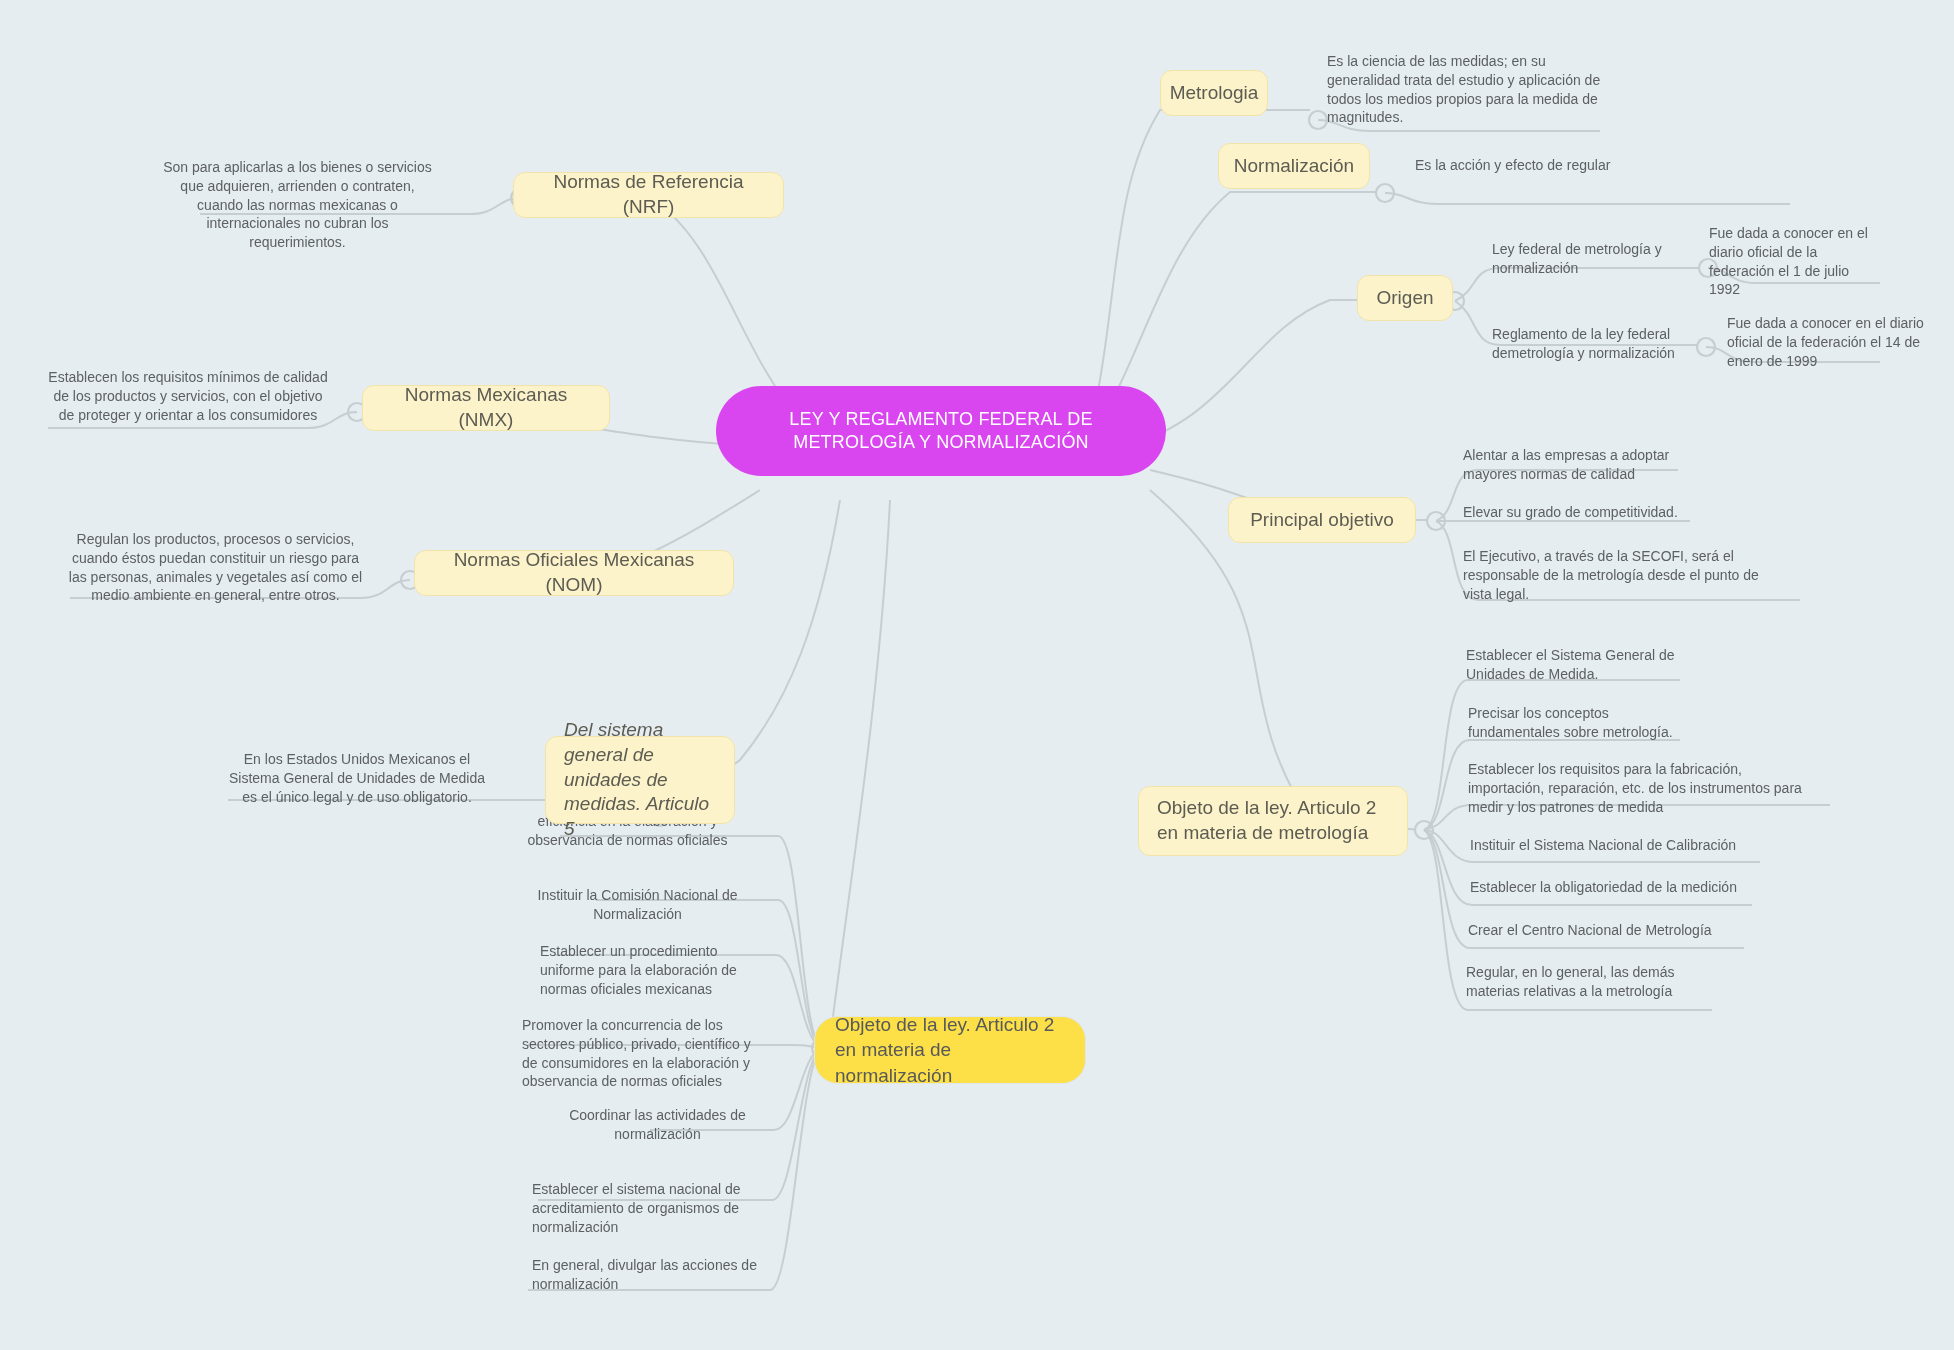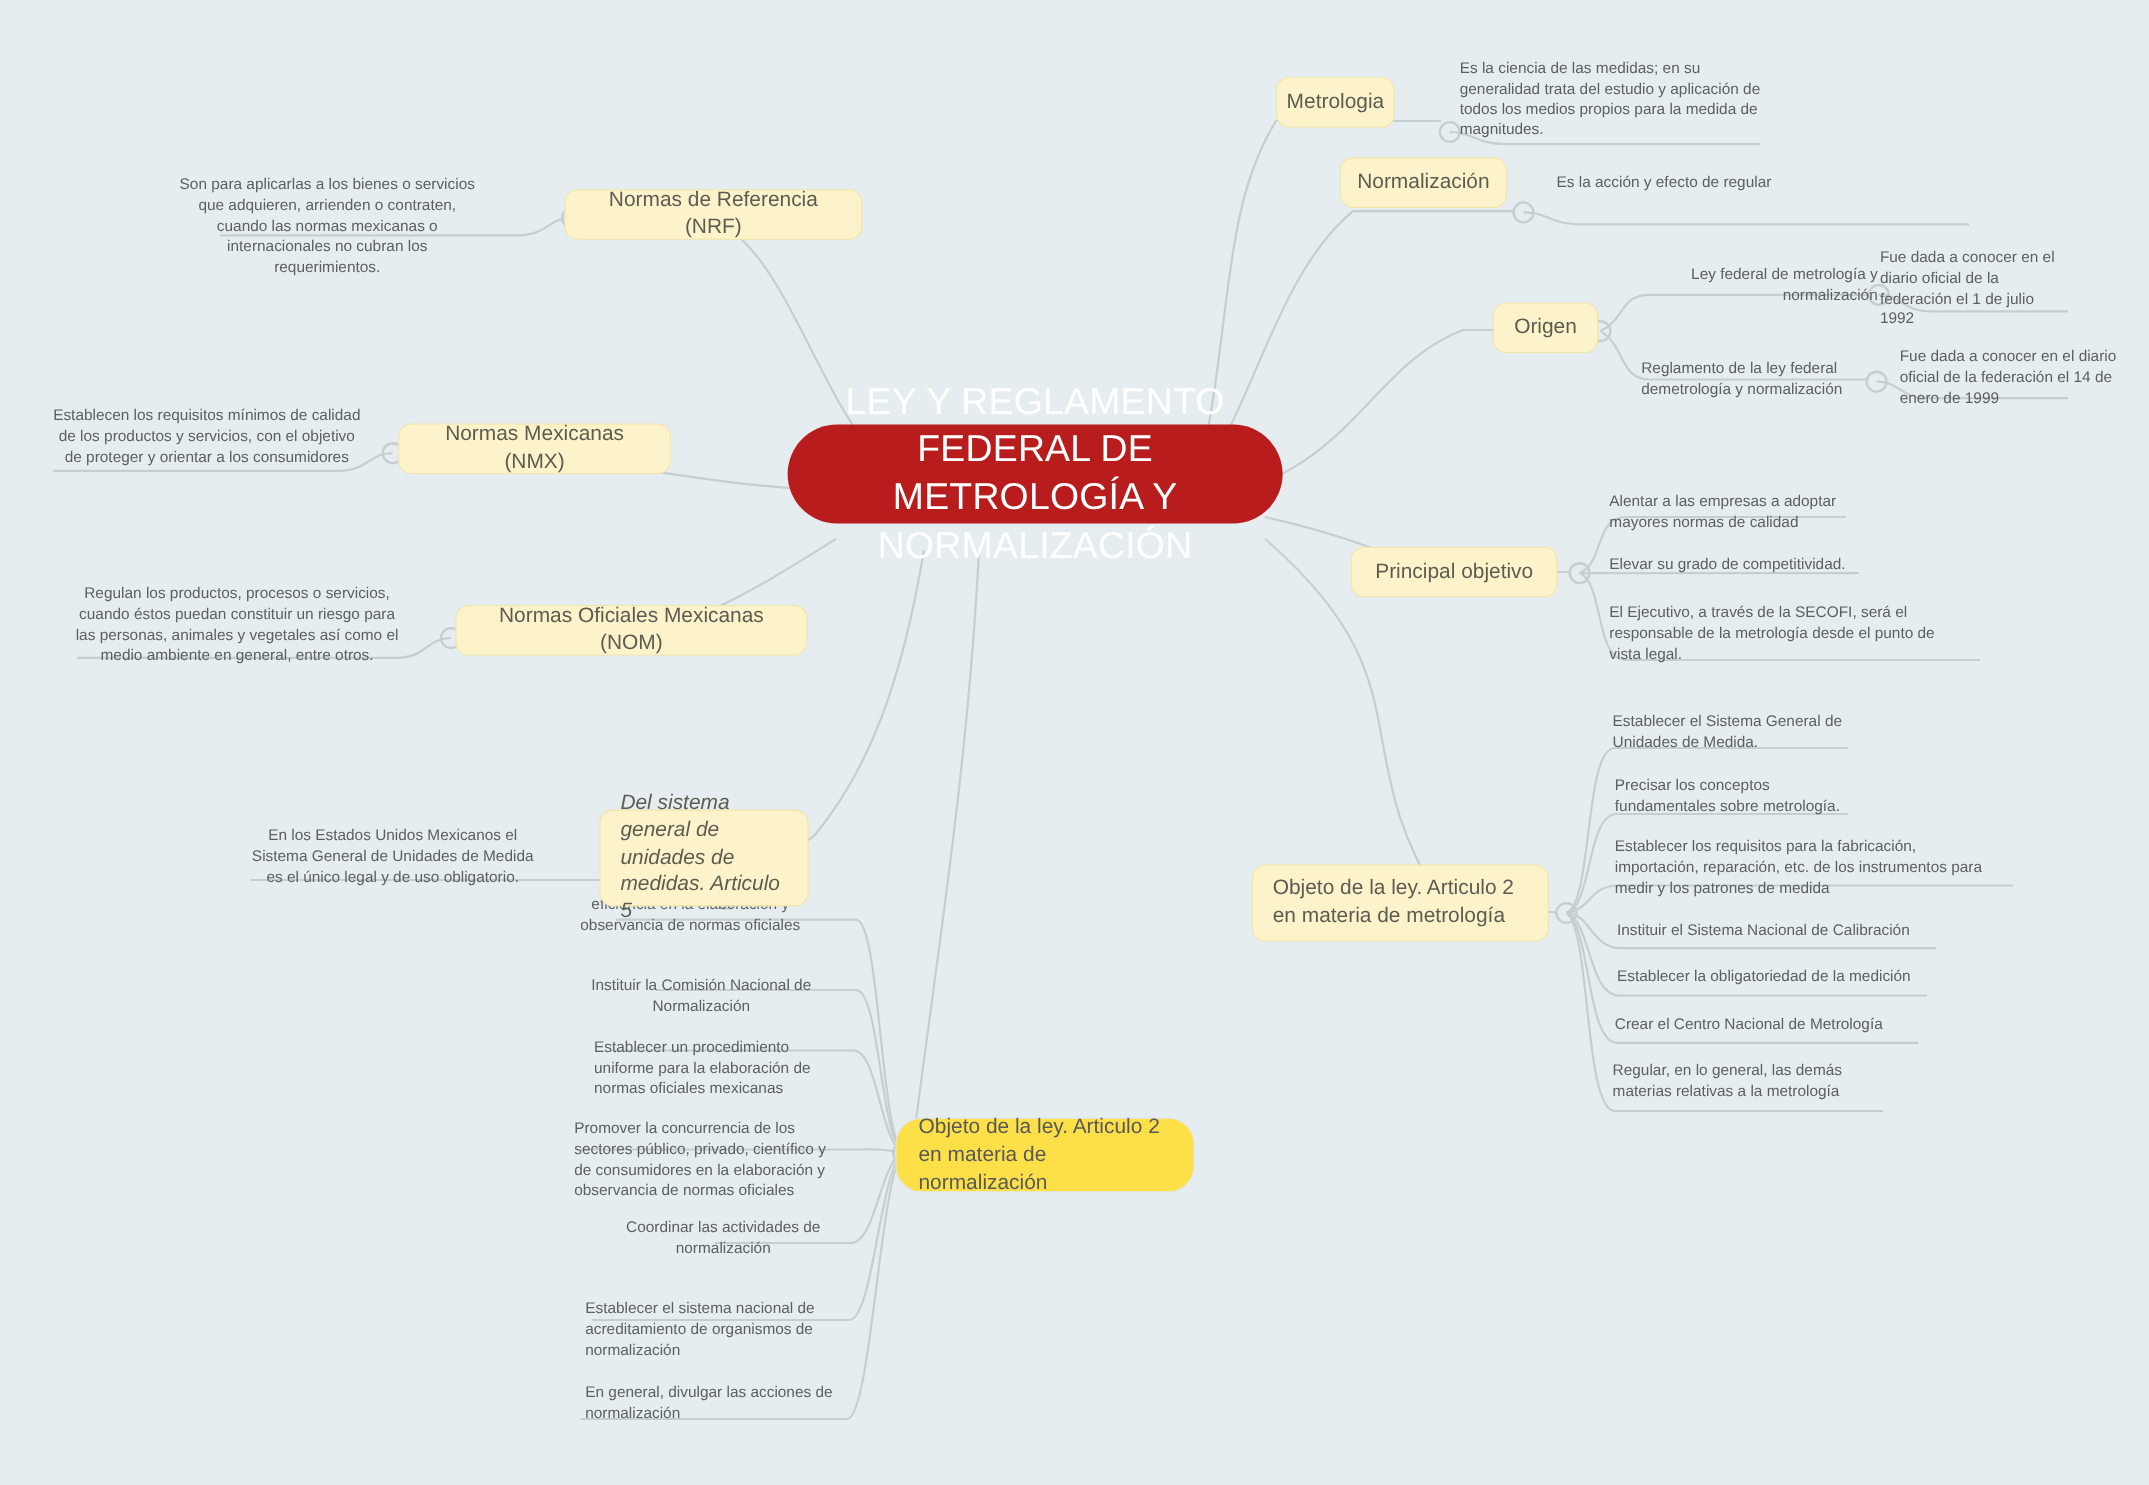--- a/index.html
+++ b/index.html
@@ -14,26 +14,26 @@
   }
   #canvas{position:absolute;inset:0;width:1954px;height:1350px;}
   svg.wires{position:absolute;left:0;top:0;width:1954px;height:1350px;pointer-events:none;}
   svg.wires path{fill:none;stroke:#c6ced2;stroke-width:2;}
   svg.wires circle{fill:#e6edf0;stroke:#c6ced2;stroke-width:2.2;}
 
   .node{position:absolute;box-sizing:border-box;}
 
   
   .root{
-    background:#b91c1c;
+    background:#d946ef;
     color:#ffffff;
     border-radius:48px;
     display:flex;align-items:center;justify-content:center;
     text-align:center;
-    font-size:34px;
+    font-size:18px;
     line-height:1.28;
     padding:18px 26px;
     letter-spacing:.2px;
   }
 
   
   .pill{
     background:#fdf3cb;
     border:1.6px solid #f2e4a8;
     border-radius:12px;
@@ -137,21 +137,21 @@
   <div class="node root" style="left:716px;top:386px;width:450px;height:90px;">LEY Y REGLAMENTO FEDERAL DE METROLOGÍA Y NORMALIZACIÓN</div>
 
   <div class="node pill center" style="left:1160px;top:70px;width:108px;height:46px;font-size:19px;">Metrologia</div>
   <div class="leaf sm" style="left:1327px;top:52px;width:290px;">Es la ciencia de las medidas; en su generalidad trata del estudio y aplicación de todos los medios propios para la medida de magnitudes.</div>
 
   <div class="node pill center" style="left:1218px;top:143px;width:152px;height:46px;font-size:19px;">Normalización</div>
   <div class="leaf sm" style="left:1415px;top:156px;width:330px;">Es la acción y efecto de regular</div>
 
   <div class="node pill center" style="left:1357px;top:275px;width:96px;height:46px;font-size:19px;">Origen</div>
 
-  <div class="leaf sm" style="left:1492px;top:240px;width:215px;text-align:right;">Ley federal de metrología y normalización</div>
+  <div class="leaf sm" style="left:1492px;top:240px;width:215px;">Ley federal de metrología y normalización</div>
   <div class="leaf sm" style="left:1709px;top:224px;width:170px;">Fue dada a conocer en el diario oficial de la federación el 1 de julio 1992</div>
 
   <div class="leaf sm" style="left:1492px;top:325px;width:215px;">Reglamento de la ley federal demetrología y normalización</div>
   <div class="leaf sm" style="left:1727px;top:314px;width:200px;">Fue dada a conocer en el diario oficial de la federación el 14 de enero de 1999</div>
 
   <div class="node pill center" style="left:1228px;top:497px;width:188px;height:46px;font-size:19px;">Principal objetivo</div>
 
   <div class="leaf sm" style="left:1463px;top:446px;width:250px;">Alentar a las empresas a adoptar mayores normas de calidad</div>
   <div class="leaf sm" style="left:1463px;top:503px;width:260px;">Elevar su grado de competitividad.</div>
   <div class="leaf sm" style="left:1463px;top:547px;width:320px;">El Ejecutivo, a través de la SECOFI, será el responsable de la metrología desde el punto de vista legal.</div>

